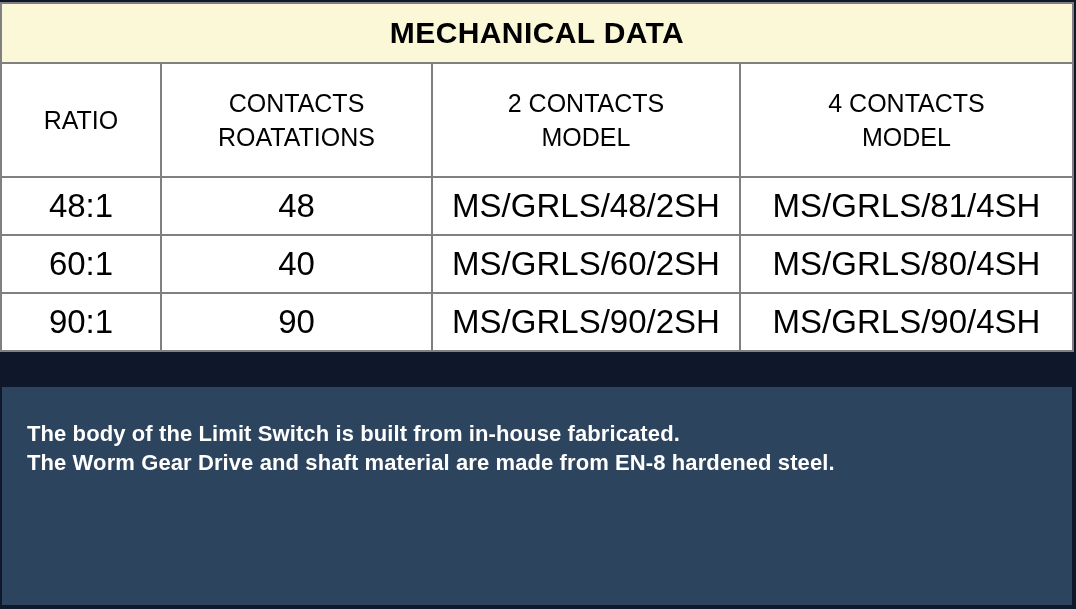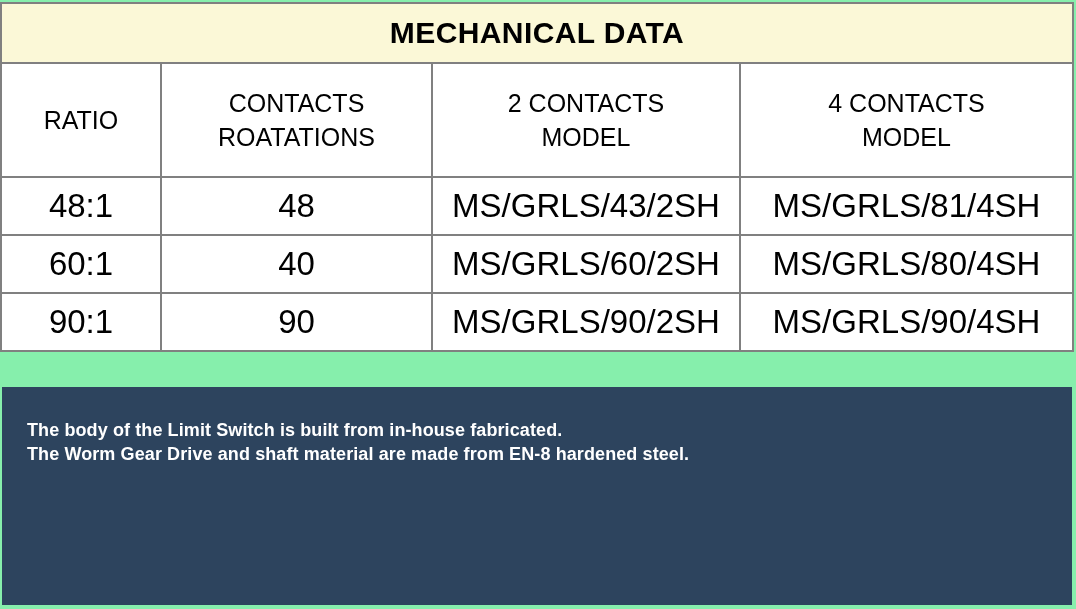--- a/index.html
+++ b/index.html
@@ -11,21 +11,21 @@
     width: 1076px;
     height: 609px;
     font-family: "Liberation Sans", sans-serif;
     overflow: hidden;
   }
 
   .sheet {
     position: relative;
     width: 1076px;
     height: 609px;
-    background: #86efac;
+    background: #0f172a;
     text-decoration: underline;
   }
 
   
   .data-table {
     position: absolute;
     left: 0;
     top: 2px;
     width: 1072px;
     border-collapse: collapse;
@@ -75,21 +75,21 @@
     left: 2px;
     top: 387px;
     width: 1070px;
     height: 218px;
     background: #2d445e;
     box-sizing: border-box;
     padding: 32px 40px 0 25px;
   }
   .note-line {
     color: #ffffff;
-    font-size: 18px;
+    font-size: 22px;
     font-weight: bold;
     line-height: 1.32;
     letter-spacing: 0.1px;
     margin: 0;
   }
   .note-line + .note-line {
   }
 </style>
 </head>
 <body>
@@ -122,21 +122,21 @@
         </td>
         <td class="head-cell">
           <span class="l1">4 CONTACTS</span>
           <span class="l2">MODEL</span>
         </td>
       </tr>
 
       <tr>
         <td class="body-cell">48:1</td>
         <td class="body-cell">48</td>
-        <td class="body-cell">MS/GRLS/43/2SH</td>
+        <td class="body-cell">MS/GRLS/48/2SH</td>
         <td class="body-cell">MS/GRLS/81/4SH</td>
       </tr>
       <tr>
         <td class="body-cell">60:1</td>
         <td class="body-cell">40</td>
         <td class="body-cell">MS/GRLS/60/2SH</td>
         <td class="body-cell">MS/GRLS/80/4SH</td>
       </tr>
       <tr>
         <td class="body-cell">90:1</td>

